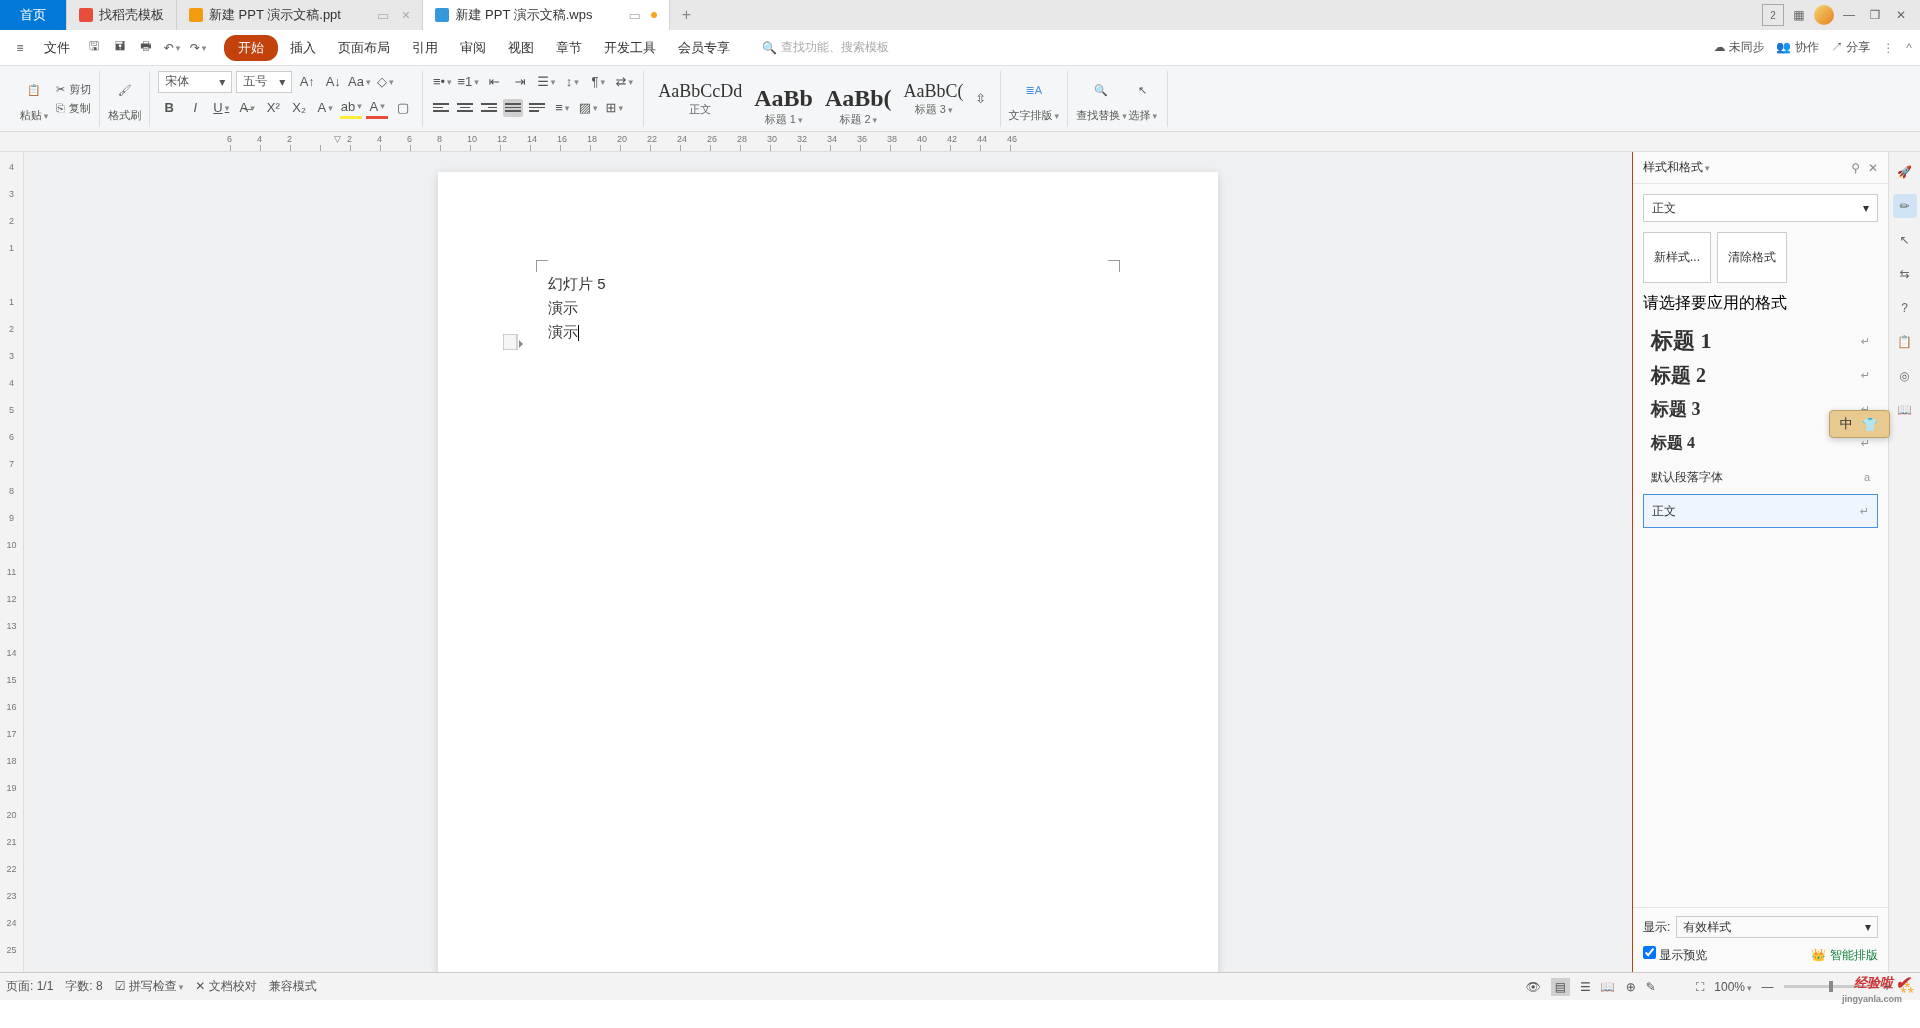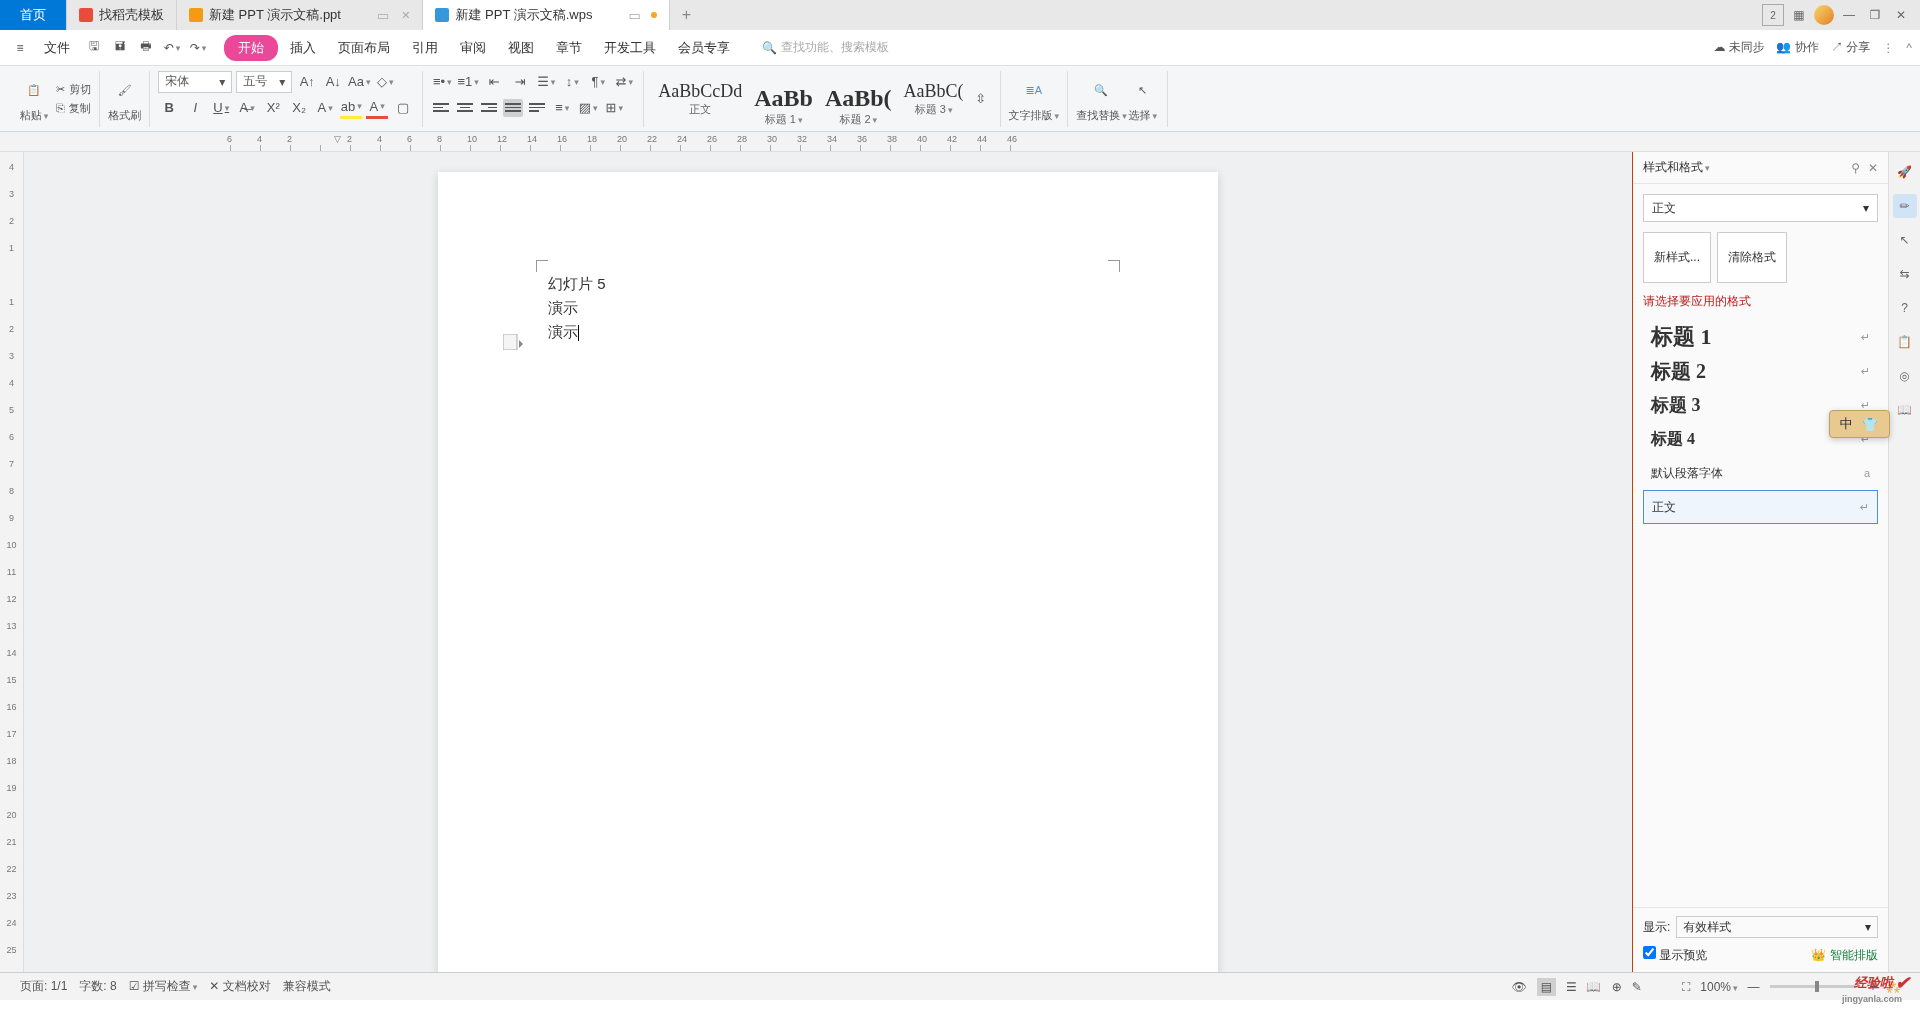--- a/index.html
+++ b/index.html
@@ -15,21 +15,21 @@
 .tab-close{color:#aaa;margin-left:6px;font-size:11px;}
 .tab-dot{width:6px;height:6px;border-radius:50%;background:#f5a623;margin-left:4px;}
 .tab-add{padding:0 12px;display:flex;align-items:center;color:#888;font-size:16px;}
 .win-controls{margin-left:auto;display:flex;align-items:center;gap:4px;padding:0 8px;}
 .win-btn{width:22px;height:22px;display:flex;align-items:center;justify-content:center;color:#666;border:1px solid transparent;}
 .win-btn.boxed{border:1px solid #aaa;font-size:10px;}
 .avatar{width:20px;height:20px;border-radius:50%;background:linear-gradient(135deg,#f5d76e,#e67e22);}
 .menubar{height:36px;background:#fff;border-bottom:1px solid #e0e0e0;display:flex;align-items:center;padding:0 8px;gap:2px;}
 .menu-icon-btn{width:24px;height:24px;display:flex;align-items:center;justify-content:center;color:#555;border-radius:3px;}
 .menu-item{padding:4px 10px;font-size:13px;color:#333;border-radius:3px;}
-.menu-item.active{background:#ec4899;color:#fff;border-radius:12px;padding:4px 14px;}
+.menu-item.active{background:#c2410c;color:#fff;border-radius:12px;padding:4px 14px;}
 .menu-right{margin-left:auto;display:flex;align-items:center;gap:12px;color:#555;font-size:12px;}
 .search-box{display:flex;align-items:center;gap:4px;color:#aaa;margin-left:20px;}
 .toolbar{height:66px;background:#f5f6f7;border-bottom:1px solid #d8d8d8;display:flex;align-items:center;padding:0 10px;}
 .tool-group{display:flex;align-items:center;padding:0 8px;border-right:1px solid #ddd;height:56px;}
 .tool-col{display:flex;flex-direction:column;align-items:center;justify-content:center;gap:2px;font-size:11px;color:#555;}
 .tool-big{width:32px;height:32px;display:flex;align-items:center;justify-content:center;}
 .tool-row{display:flex;align-items:center;gap:4px;font-size:11px;color:#555;}
 .font-sel{border:1px solid #ccc;background:#fff;height:22px;padding:0 6px;font-size:12px;display:flex;align-items:center;gap:30px;}
 .small-btn{width:22px;height:22px;display:flex;align-items:center;justify-content:center;color:#555;font-size:13px;}
 .style-item{display:flex;flex-direction:column;align-items:center;padding:2px 6px;font-size:11px;color:#666;}
@@ -48,36 +48,36 @@
 .page-corner.tr{top:88px;right:98px;border-top:1px solid #999;border-right:1px solid #999;}
 .doc-text{font-size:15px;line-height:1.6;font-family:"SimSun",serif;}
 .cursor{display:inline-block;width:1px;height:16px;background:#000;vertical-align:middle;animation:blink 1s infinite;}
 @keyframes blink{50%{opacity:0;}}
 .smart-tag{position:absolute;left:-45px;top:62px;width:18px;height:18px;}
 .right-panel{width:256px;background:#fafafa;border-left:1px solid #c2410c;display:flex;flex-direction:column;}
 .panel-header{height:32px;display:flex;align-items:center;padding:0 10px;font-size:12px;justify-content:space-between;border-bottom:1px solid #e5e5e5;}
 .style-select{margin:10px;border:1px solid #ccc;background:#fff;height:28px;display:flex;align-items:center;padding:0 8px;font-size:12px;justify-content:space-between;}
 .panel-btns{display:flex;gap:6px;padding:0 10px;}
 .panel-btn{border:1px solid #ccc;background:#fff;padding:16px 10px;font-size:12px;}
-.panel-label{padding:10px;font-size:12px;color:#b91c1c;}
+.panel-label{padding:10px;font-size:16px;color:#000000;}
 .style-list{padding:0 10px;flex:1;}
 .style-row{height:34px;display:flex;align-items:center;justify-content:space-between;padding:0 8px;font-size:12px;}
 .style-row.selected{border:1px solid #4a90e2;background:#eef5fc;}
 .style-row .name{font-family:"SimSun",serif;}
 .style-row.h1 .name{font-size:22px;font-weight:bold;}
 .style-row.h2 .name{font-size:20px;font-weight:bold;}
 .style-row.h3 .name{font-size:18px;font-weight:bold;}
 .style-row.h4 .name{font-size:16px;font-weight:bold;}
 .return-icon{color:#999;font-size:11px;}
 .panel-footer{padding:8px 10px;border-top:1px solid #e5e5e5;font-size:12px;}
 .show-sel{display:flex;align-items:center;gap:6px;margin-bottom:8px;}
 .side-tools{width:32px;background:#f2f2f2;border-left:1px solid #ddd;display:flex;flex-direction:column;align-items:center;padding-top:8px;gap:10px;}
 .side-tool{width:24px;height:24px;display:flex;align-items:center;justify-content:center;color:#666;}
 .side-tool.active{background:#d0e4f5;border-radius:3px;}
-.statusbar{height:28px;background:#f3f3f3;border-top:1px solid #ccc;display:flex;align-items:center;padding:0 20px;font-size:12px;color:#555;gap:12px;}
+.statusbar{height:28px;background:#f3f3f3;border-top:1px solid #ccc;display:flex;align-items:center;padding:0 6px;font-size:12px;color:#555;gap:12px;}
 .status-right{margin-left:auto;display:flex;align-items:center;gap:10px;}
 .ime-badge{position:absolute;right:30px;top:410px;background:#e8c990;border:1px solid #c0a060;border-radius:4px;padding:4px 10px;display:flex;align-items:center;gap:10px;font-size:13px;z-index:100;box-shadow:0 2px 6px rgba(0,0,0,0.2);}
 .watermark{position:absolute;right:10px;bottom:34px;font-size:13px;color:#c33;font-weight:bold;font-style:italic;display:flex;align-items:center;gap:2px;}
 .watermark .check{color:#c33;font-size:18px;}
 .watermark .sub{font-size:9px;color:#888;font-style:normal;position:absolute;bottom:-10px;right:8px;}
 .align-btn{width:20px;height:18px;display:inline-flex;flex-direction:column;justify-content:center;gap:2px;padding:2px;}
 .align-btn span{height:1.5px;background:#555;display:block;}
 .align-btn.active{background:#d0d0d0;border-radius:2px;}
 svg{display:block;}
 .drop::after{content:"▾";font-size:9px;color:#888;margin-left:2px;}

